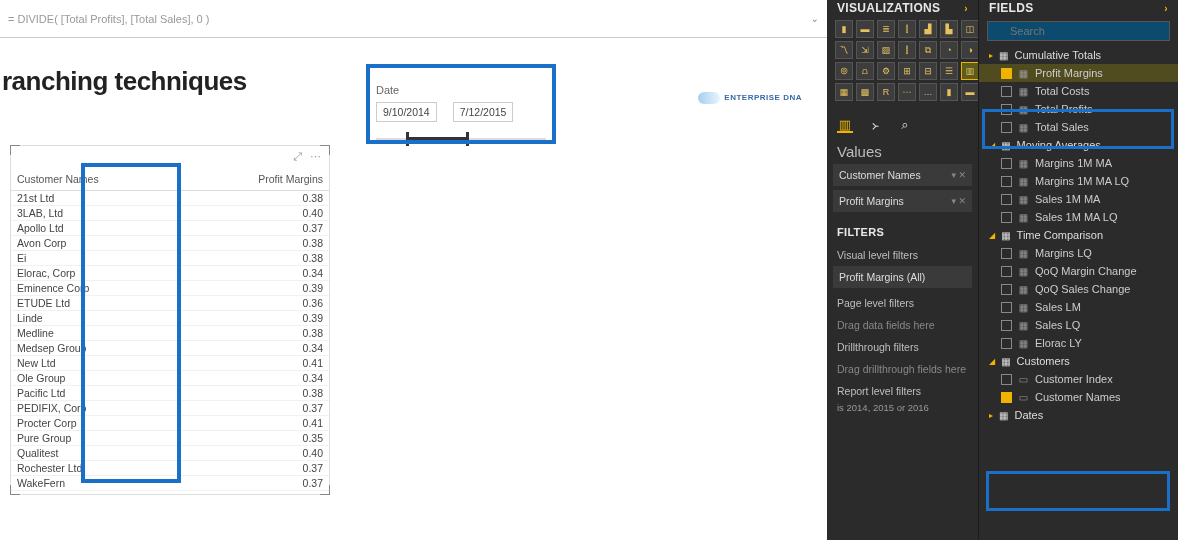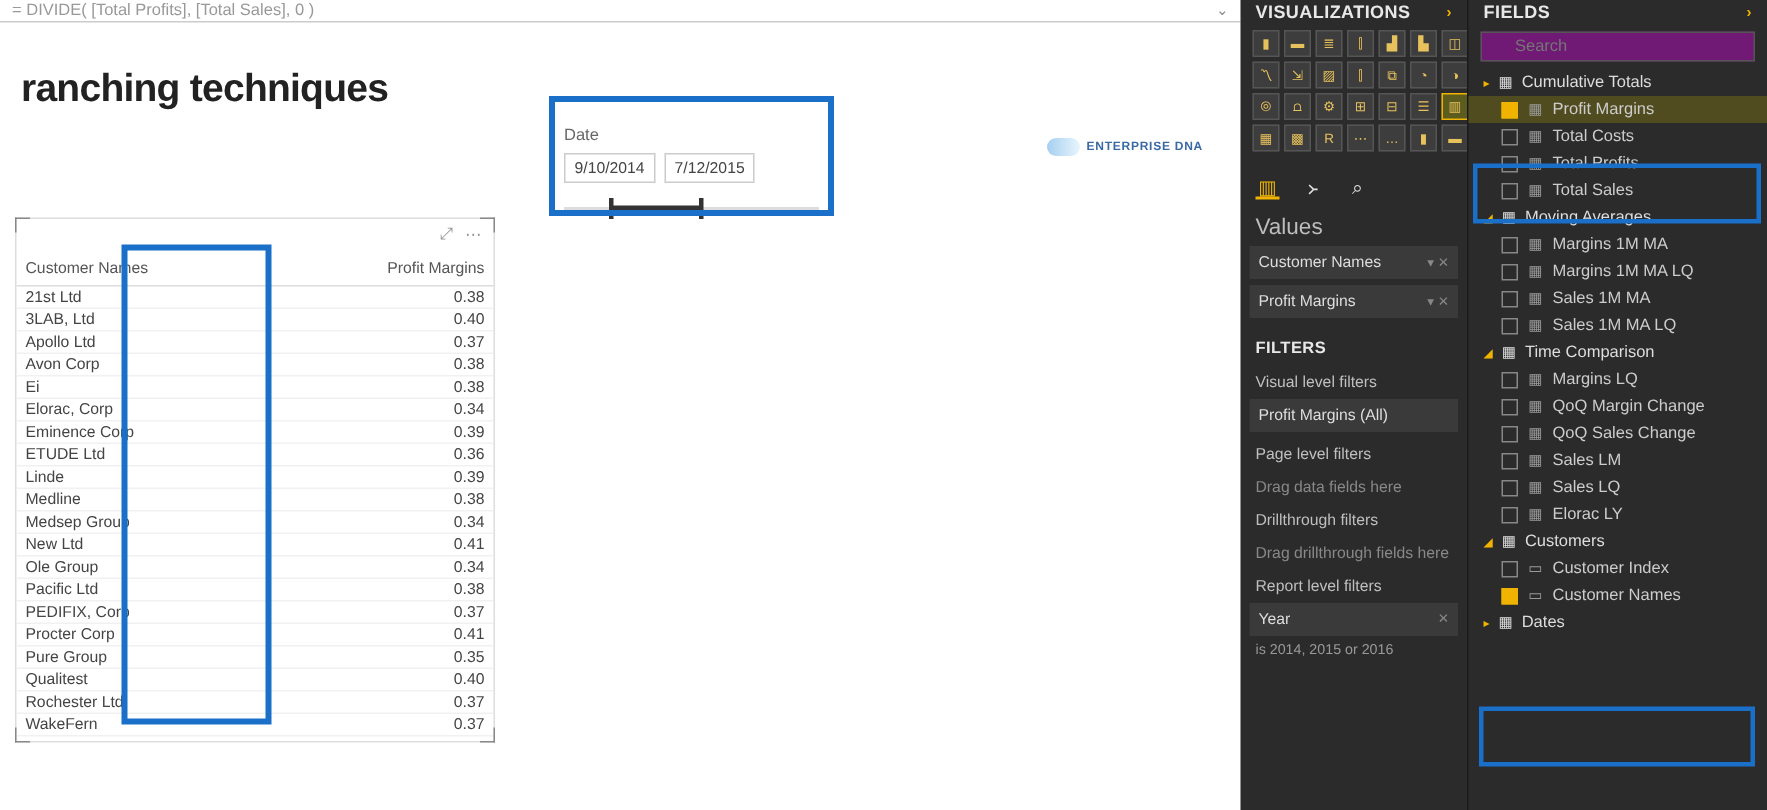--- a/index.html
+++ b/index.html
@@ -1,39 +1,39 @@
 <!DOCTYPE html>
 <html><head>
 <meta charset="utf-8">
 <style>
 * { margin:0; padding:0; box-sizing:border-box; font-family:"Segoe UI",Arial,sans-serif; }
 body { width:1178px; height:540px; background:#fff; overflow:hidden; position:relative; }
 #canvas { position:absolute; left:0; top:0; width:827px; height:540px; background:#fff; }
-#formula-bar { height:15px; border-bottom:1px solid #ccc; display:flex; align-items:center; padding:0 8px; font-size:11px; color:#666; font-family:Consolas,monospace; }
+#formula-bar { height:38px; border-bottom:1px solid #ccc; display:flex; align-items:center; padding:0 8px; font-size:11px; color:#666; font-family:Consolas,monospace; }
 #formula-bar .fx { margin-right:6px; color:#999; }
 #formula-chev { margin-left:auto; color:#888; font-size:10px; }
-#report-title { font-size:26px; font-weight:700; color:#222; margin:28px 0 18px 0; padding-left:14px; letter-spacing:-0.5px; }
+#report-title { font-size:26px; font-weight:700; color:#222; margin:28px 0 18px 0; padding-left:2px; letter-spacing:-0.5px; }
 #table-wrap { position:absolute; left:10px; top:145px; width:320px; height:350px; border:1px solid #ddd; background:#fff; }
 .sel-corner { position:absolute; width:10px; height:10px; border:1px solid #888; }
 .sel-c-tl{top:-1px;left:-1px;border-right:none;border-bottom:none}
 .sel-c-tr{top:-1px;right:-1px;border-left:none;border-bottom:none}
 .sel-c-bl{bottom:-1px;left:-1px;border-right:none;border-top:none}
 .sel-c-br{bottom:-1px;right:-1px;border-left:none;border-top:none}
 .vis-actions { position:absolute; top:4px; right:8px; font-size:11px; color:#999; display:flex; gap:8px; }
 #data-table { width:100%; font-size:10.5px; color:#444; border-collapse:collapse; margin-top:22px; }
 #data-table th { text-align:left; font-weight:400; color:#555; padding:5px 6px; border-bottom:1px solid #ddd; }
 #data-table th:last-child { text-align:right; }
 #data-table td { padding:1px 6px; border-bottom:1px solid #f1f1f1; }
 #data-table td:last-child { text-align:right; }
 .hl-blue { border:4px solid #1a6fc9; position:absolute; pointer-events:none; }
 #hl-col { left:81px; top:163px; width:100px; height:320px; }
 #hl-date { left:366px; top:64px; width:190px; height:80px; }
 #date-slicer { position:absolute; left:376px; top:84px; width:170px; }
 #date-slicer .lbl { font-size:11px; color:#666; margin-bottom:6px; }
-.date-inputs { display:flex; gap:6px; }
+.date-inputs { display:flex; gap:16px; }
 .date-inputs span { border:1px solid #ccc; padding:3px 6px; font-size:10.5px; color:#444; background:#fff; }
 .slider { position:relative; height:18px; margin-top:8px; }
 .slider-track { position:absolute; top:8px; left:0; right:0; height:2px; background:#ddd; }
 .slider-fill { position:absolute; top:7px; height:4px; background:#333; left:30px; width:60px; }
 .slider-handle { position:absolute; top:2px; width:3px; height:14px; background:#333; }
 #logo { position:absolute; right:25px; top:92px; font-size:8px; font-weight:700; color:#3a6aa5; letter-spacing:0.5px; }
 #logo::before{content:"";display:inline-block;width:22px;height:12px;background:linear-gradient(90deg,#6ab0e6,#d8eefc);border-radius:6px;vertical-align:middle;margin-right:4px;opacity:.6}
 
 
 #viz-pane { position:absolute; left:827px; top:0; width:151px; height:540px; background:#2b2b2c; color:#c8c8c8; font-size:11px; }
@@ -48,21 +48,21 @@
 .mini-tabs .act{ border-bottom:2px solid #f0b400; color:#f0b400 }
 .sect-lbl { padding:6px 10px 4px; color:#bdbdbd; font-size:15px; }
 .well { background:#3a3a3b; margin:0 6px 4px; padding:5px 6px; font-size:10.5px; color:#ddd; display:flex; align-items:center; }
 .filters-hdr { font-weight:700; padding:10px 10px 6px; color:#e8e8e8; letter-spacing:.3px; }
 .fl-line { padding:5px 10px; font-size:10.5px; color:#bfbfbf; }
 .fl-well { background:#3a3a3b; margin:0 6px 4px; padding:5px 6px; font-size:10.5px; color:#ddd; display:flex; }
 .fl-well .x{margin-left:auto;color:#888;font-size:9px}
 
 
 .search-row{ padding:5px 8px; }
-.search-box{ width:100%; background:#701a75; border:1px solid #555; color:#aaa; font-size:11px; padding:3px 6px 3px 22px; position:relative; }
+.search-box{ width:100%; background:#0c4a6e; border:1px solid #555; color:#aaa; font-size:11px; padding:3px 6px 3px 22px; position:relative; }
 .search-wrap{position:relative}
 .search-wrap::before{content:"⌕";position:absolute;left:14px;top:7px;color:#999;font-size:12px}
 .fld-group { padding:3px 10px; color:#ddd; display:flex; align-items:center; gap:6px; }
 .fld-group .tri{ font-size:8px; color:#f0b400; }
 .fld-item { padding:3px 10px 3px 22px; display:flex; align-items:center; gap:6px; color:#ccc; font-size:11px; }
 .fld-item .cb{ width:11px; height:11px; border:1px solid #888; background:#2b2b2c; display:inline-block; flex-shrink:0; }
 .fld-item .cb.ck{ background:#f0b400; border-color:#f0b400; }
 .fld-item .ico{ width:11px; font-size:10px; color:#999; text-align:center; flex-shrink:0; }
 .fld-item.sel{ background:#514c1f; }
 .hl-fld{ border:3px solid #1a6fc9; position:absolute; pointer-events:none; }
@@ -257,24 +257,20 @@
   <div id="vfwells">
       <div class="fl-well">
         <span>Profit Margins (All)</span>
       </div>
     </div>
   <div class="fl-line">Page level filters</div>
   <div class="fl-line" style="color:#888">Drag data fields here</div>
   <div class="fl-line">Drillthrough filters</div>
   <div class="fl-line" style="color:#888">Drag drillthrough fields here</div>
   <div class="fl-line">Report level filters</div>
-  <div class="fl-well">
-    <span>Year</span>
-      <span class="x">✕</span>
-  </div>
   <div class="fl-line" style="color:#999;font-size:9.5px;padding-top:0">is 2014, 2015 or 2016</div>
 </div>
 
 <div id="fields-pane">
   <div class="pane-hdr">
     <span>FIELDS</span>
     <span class="chev">›</span>
   </div>
   <div class="search-row search-wrap">
     <input class="search-box" placeholder="Search" style="">

